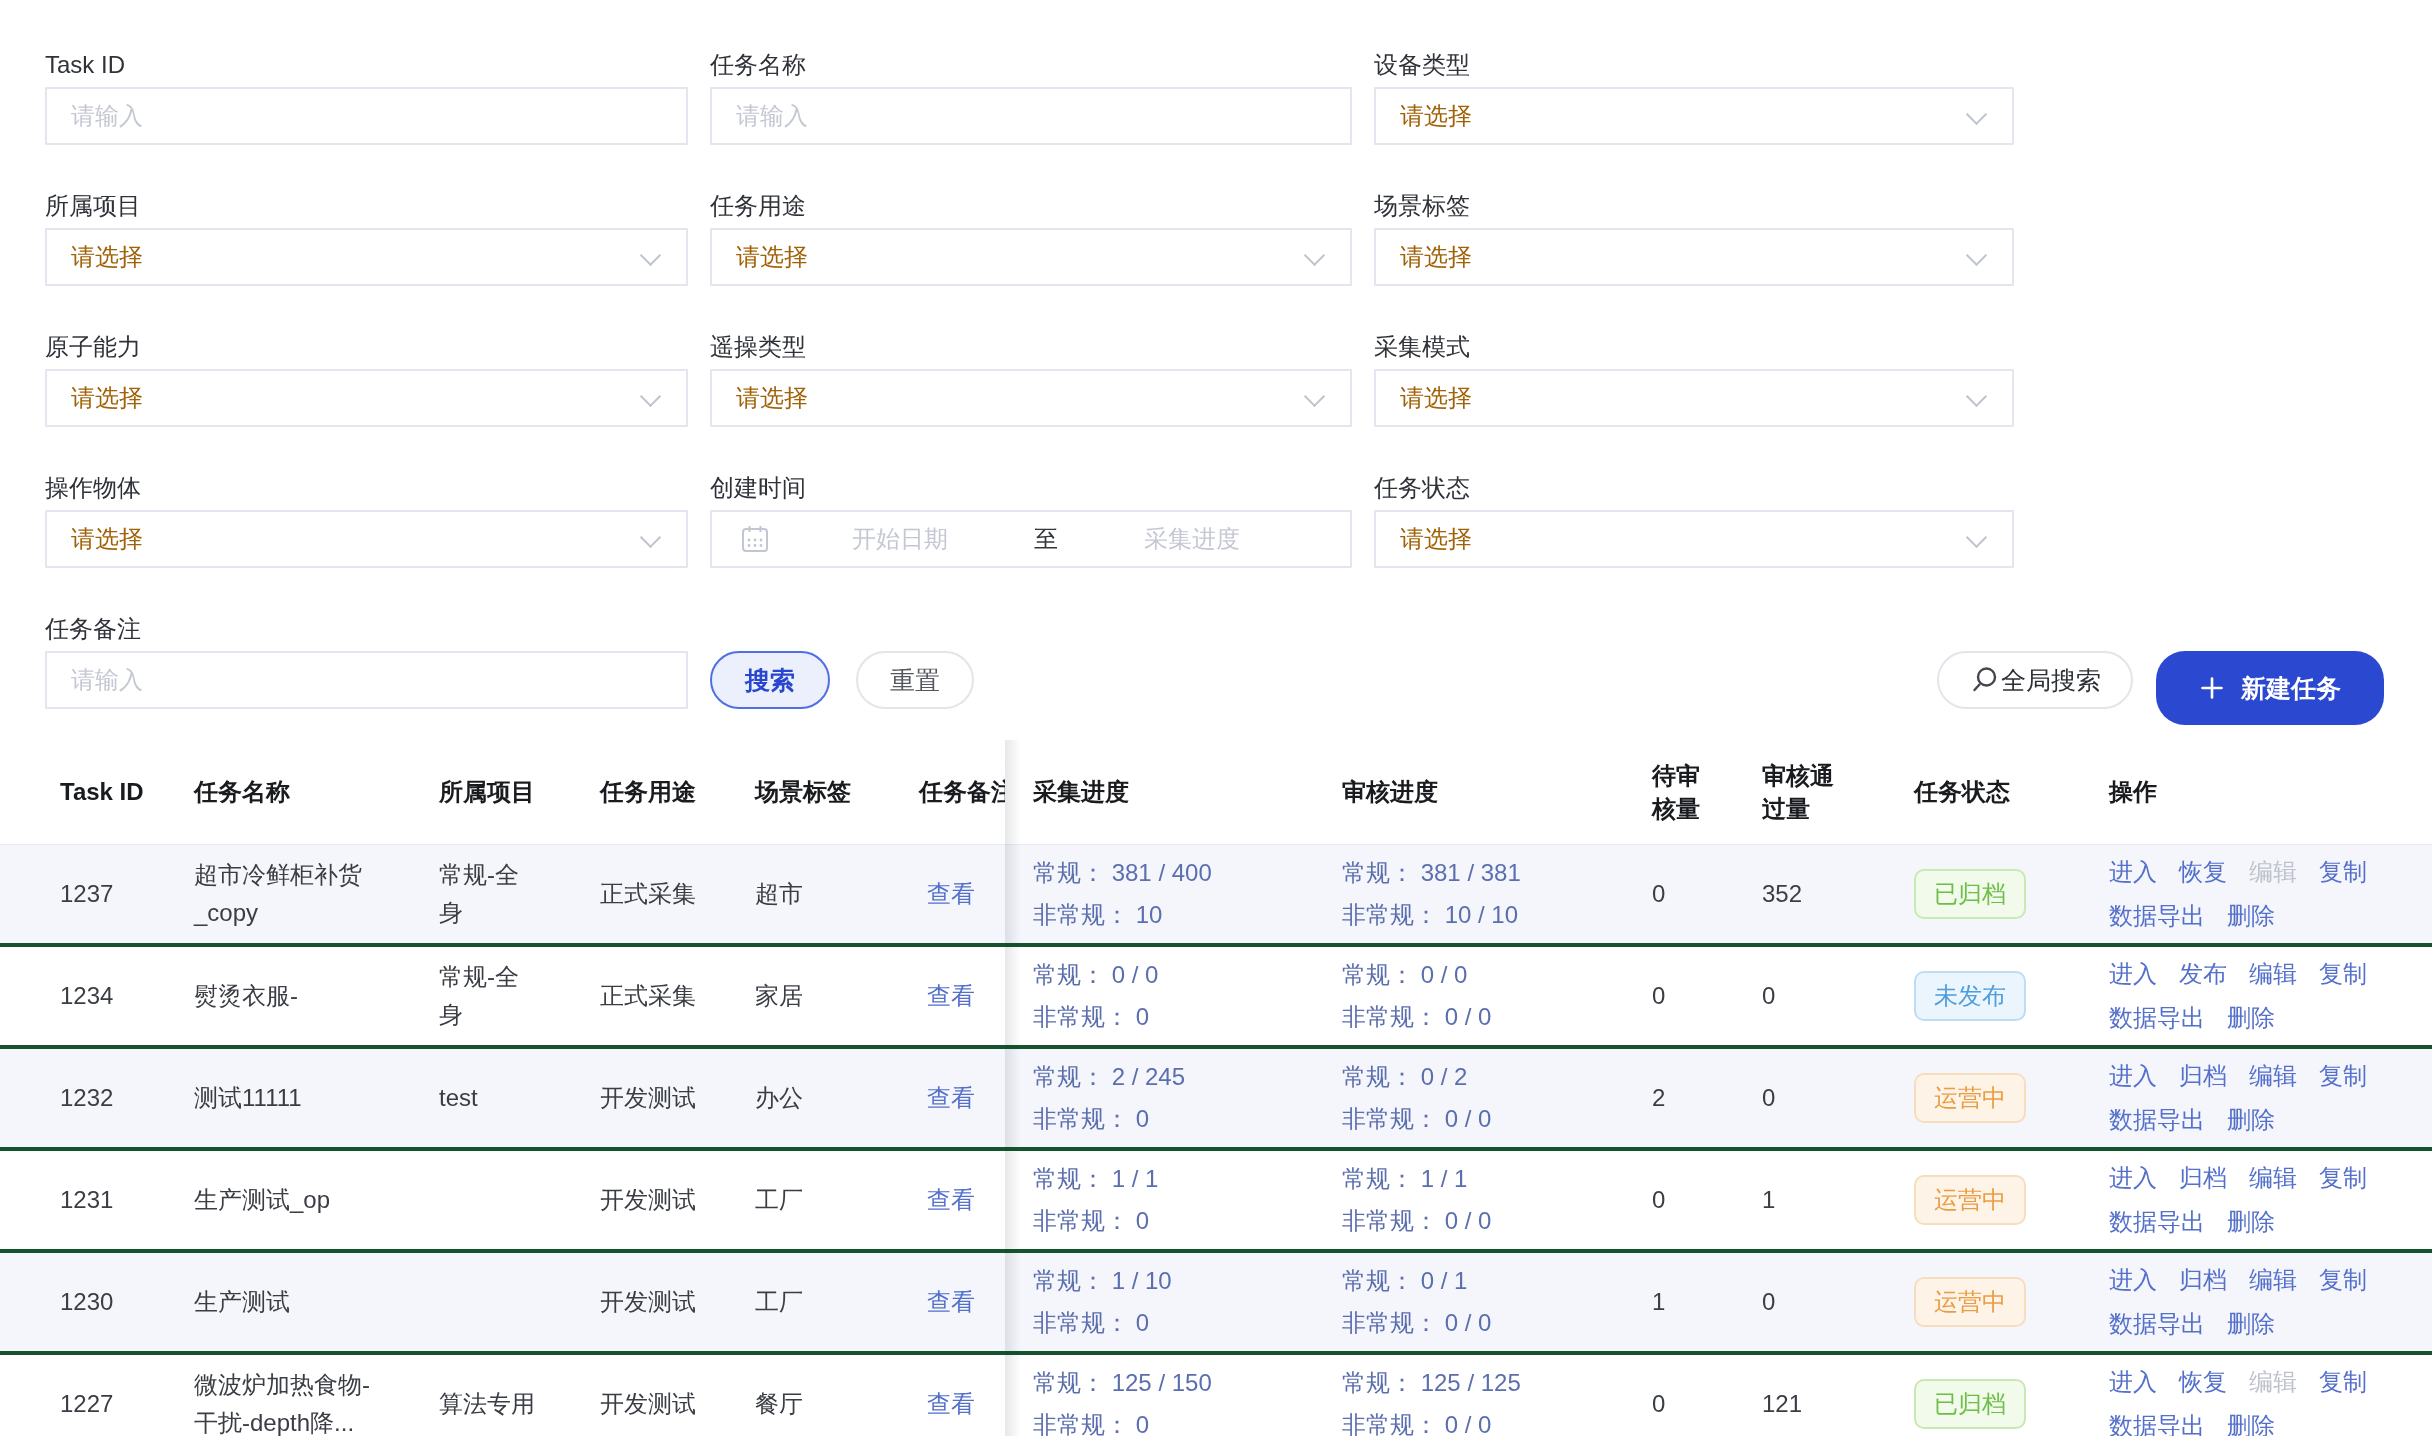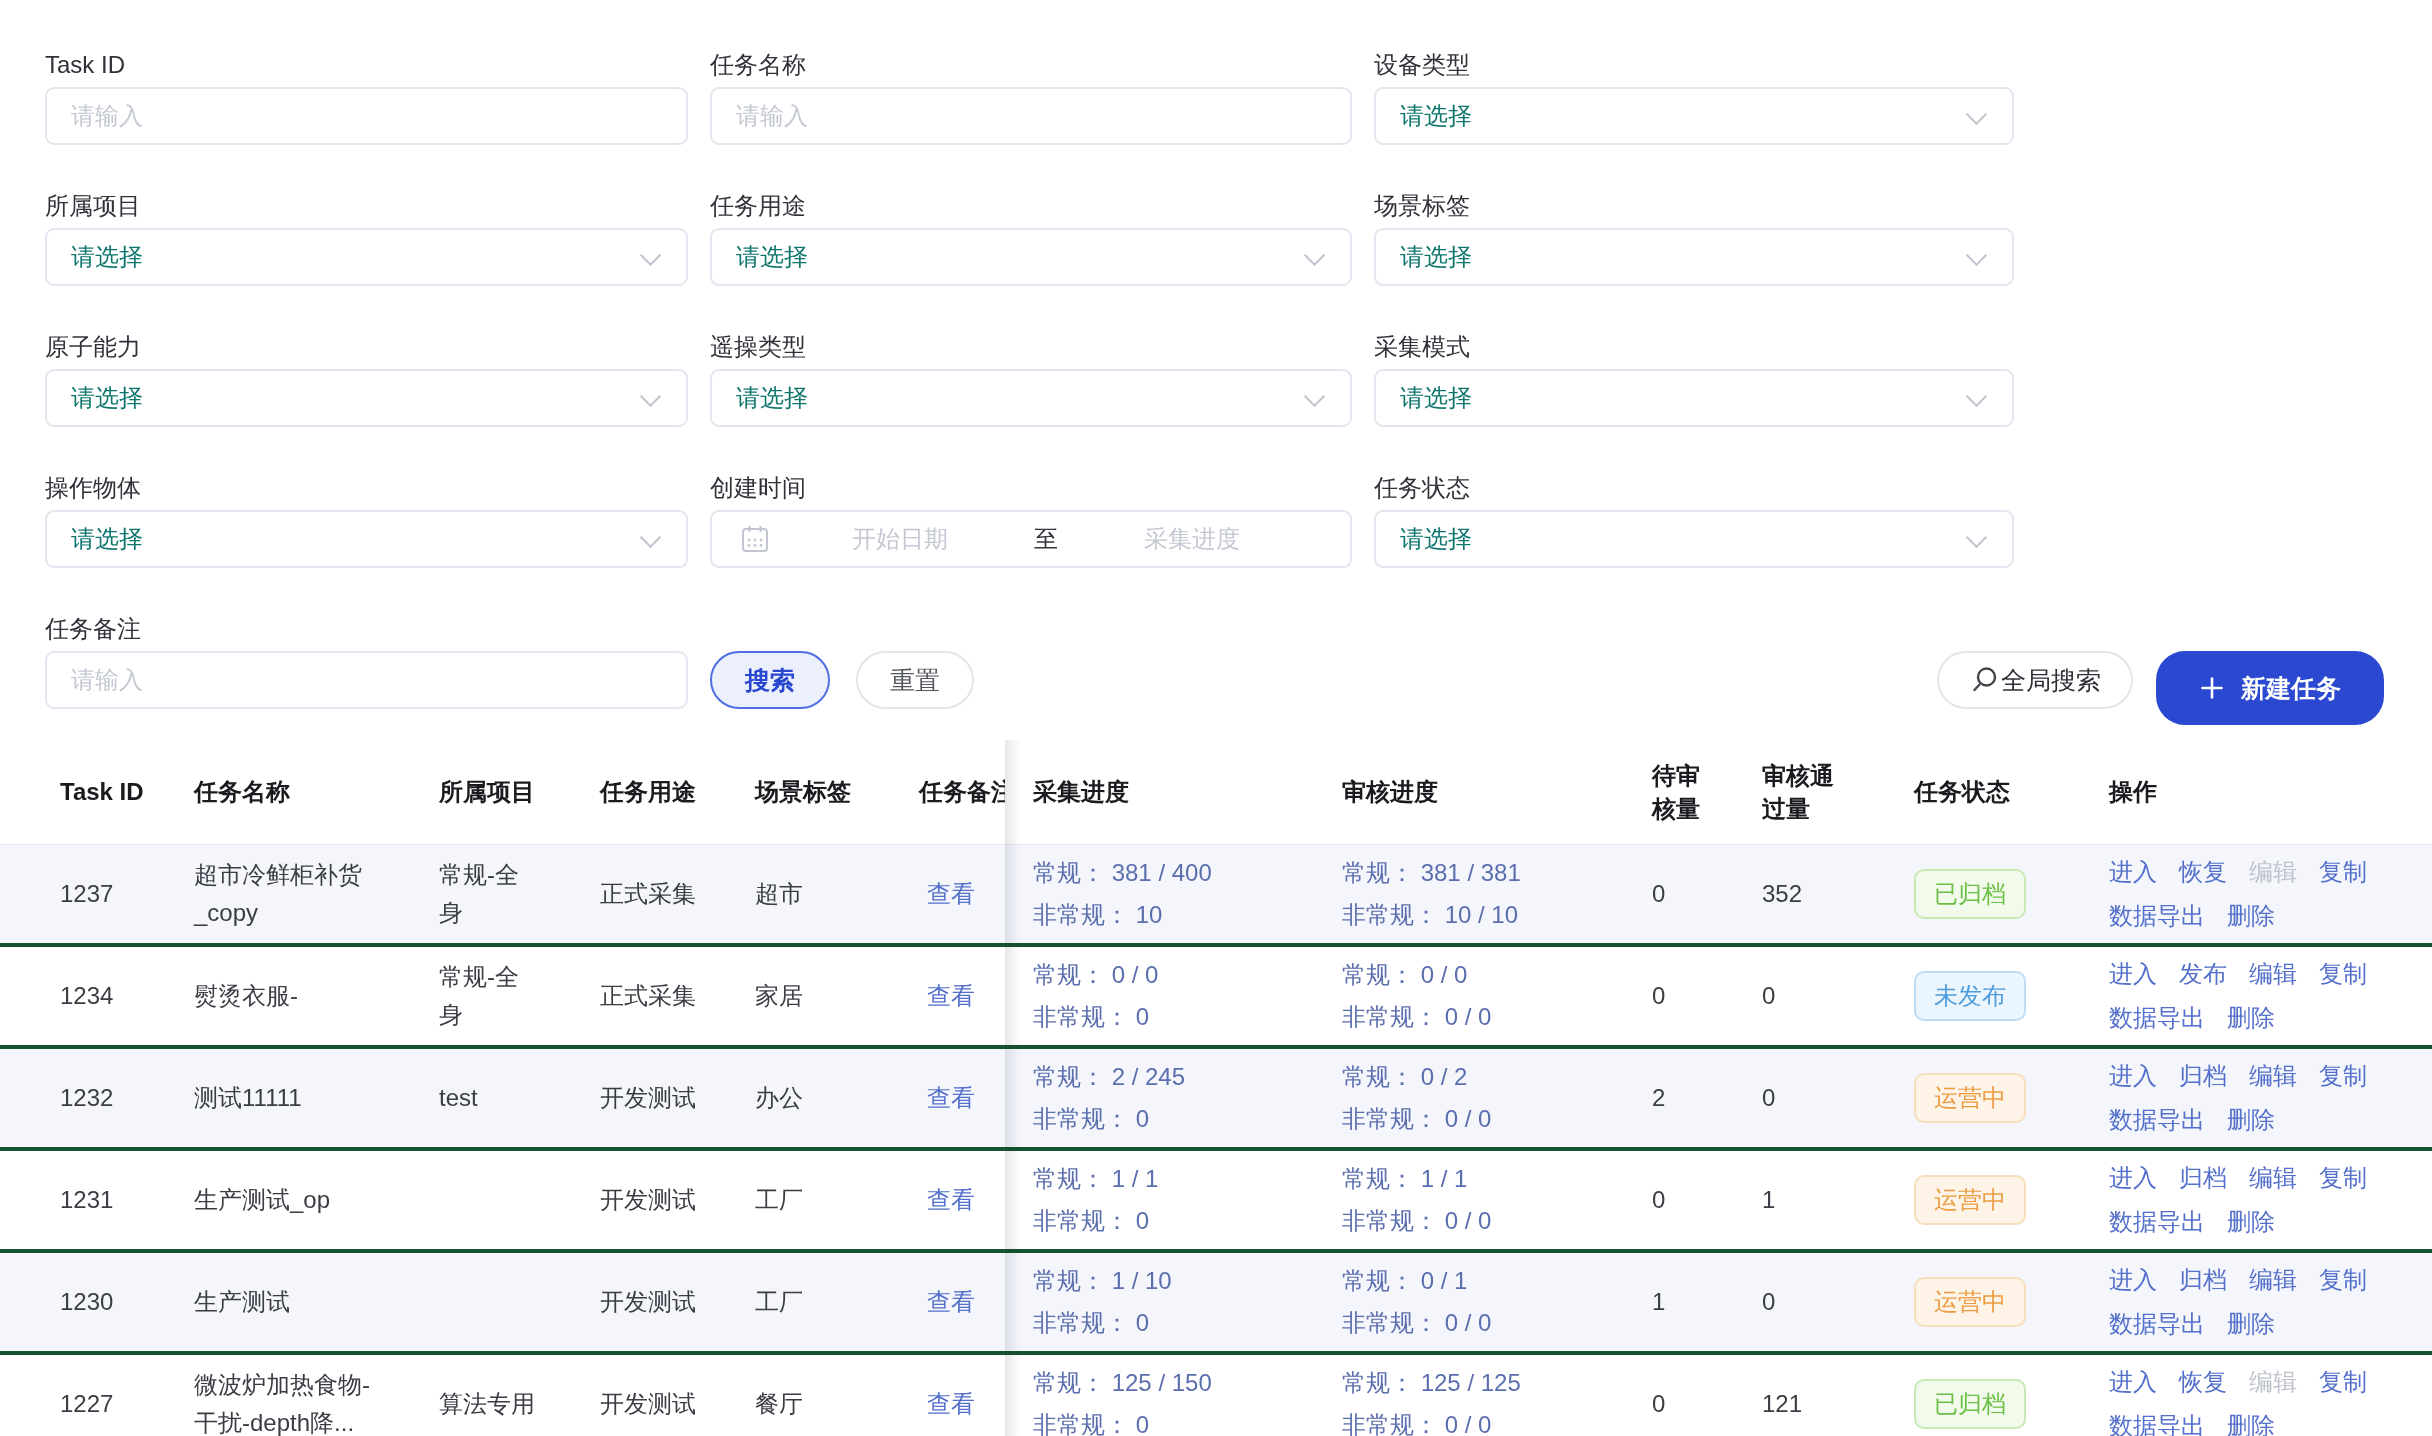--- a/index.html
+++ b/index.html
@@ -11,27 +11,27 @@
   
   .filters{
     position:absolute;left:45px;top:48px;
     display:grid;grid-template-columns:643px 642px 640px;
     column-gap:22px;row-gap:44px;
   }
   .field{position:relative;}
   .flabel{font-size:24px;line-height:34px;margin-bottom:5px;color:#2f3238;}
   .control{
     box-sizing:border-box;height:58px;width:100%;
-    border:2px solid #e3e6ee;border-radius:9px;background:#fff;
+    border:2px solid #e3e6ee;border-radius:1px;background:#fff;
     display:flex;align-items:center;position:relative;font-size:24px;
   }
   input.control{padding:0 24px;color:#3a3d44;outline:none;}
   input.control::placeholder{color:#c4c8d2;}
   .select{padding:0 24px;cursor:pointer;}
-  .ph{color:#0f766e;}
+  .ph{color:#a16207;}
   .chev{
     position:absolute;right:28px;top:18px;width:13px;height:13px;
     border-right:2px solid #bfc3cd;border-bottom:2px solid #bfc3cd;
     transform:rotate(45deg);
   }
   .daterange{padding:0 28px 0 28px;cursor:pointer;}
   .cal{width:30px;height:30px;flex:none;display:block;}
   .dr-ph{flex:1;text-align:center;color:#c4c8d2;}
   .dr-sep{color:#33363c;padding:0 4px;}
   .btn-row{padding-top:39px;display:flex;gap:26px;align-items:flex-start;}

